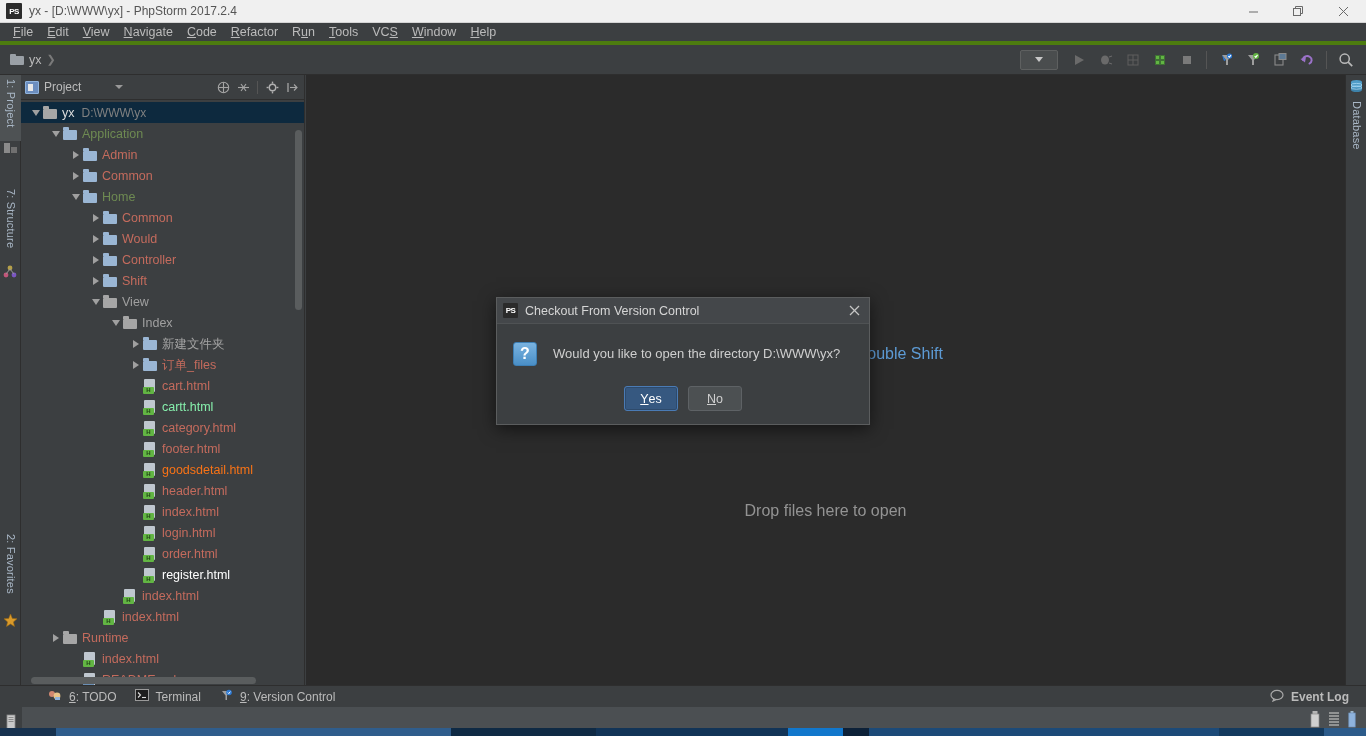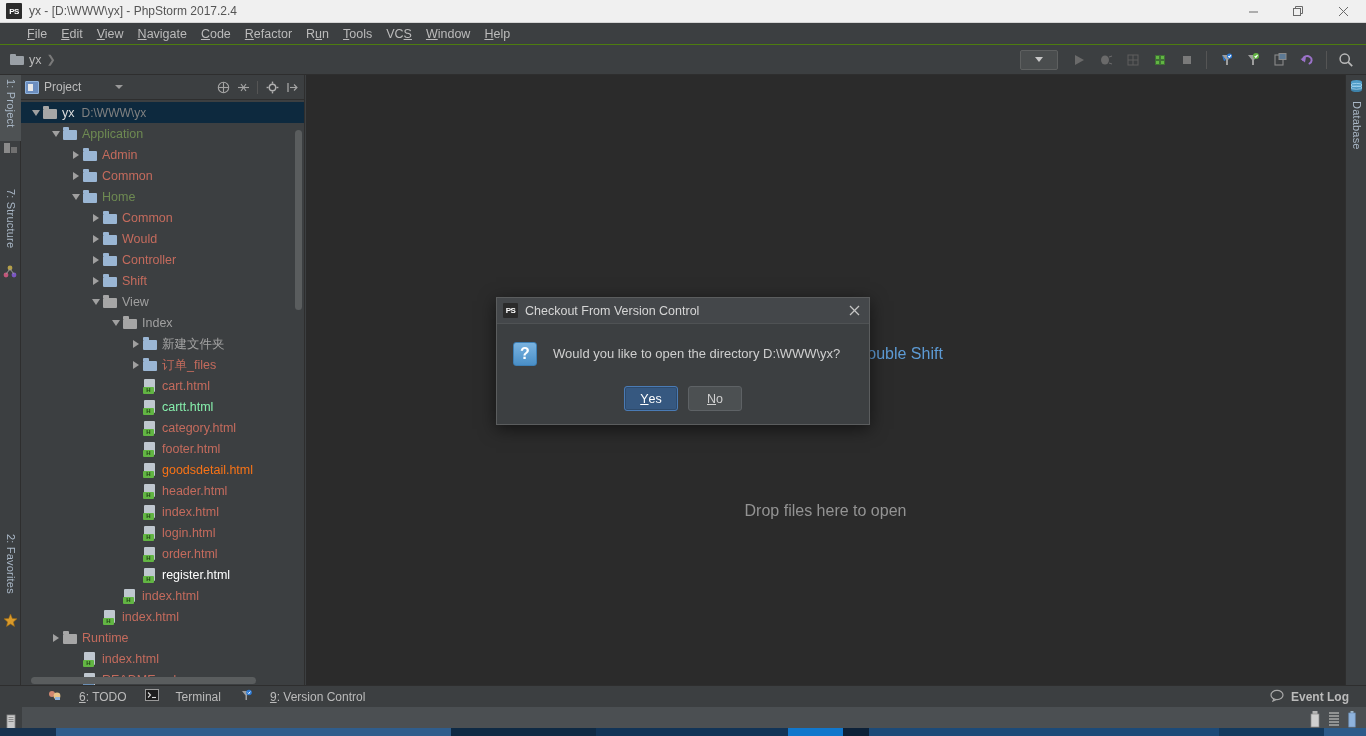--- a/index.html
+++ b/index.html
@@ -33,21 +33,21 @@
     width: 45px; height: 23px; display: flex;
     align-items: center; justify-content: center;
     color: #6a6a6a;
   }
   .win-btn svg { display: block; }
 
   
   .menubar {
     position: absolute; top: 23px; left: 0; width: 1366px; height: 22px;
     background: #3c3f41; display: flex; align-items: center;
-    padding-left: 20px; border-bottom: 1px solid #4d7c0f;
+    padding-left: 6px; border-bottom: 4px solid #4d7c0f;
   }
   .menu-item {
     font-size: 12.5px; color: #bbbbbb; padding: 2px 7px;
     white-space: nowrap; cursor: default;
   }
   .menu-item u { text-decoration: underline; }
 
   
   .navbar {
     position: absolute; top: 45px; left: 0; width: 1366px; height: 30px;
@@ -206,21 +206,21 @@
     text-align: center; font-size: 16px; color: #939393;
   }
 
   
   .statusbar {
     position: absolute; top: 685px; left: 0; width: 1366px; height: 22px;
     background: #3c3f41; border-top: 1px solid #2e2e2e;
     display: flex; align-items: center; padding: 0 8px;
   }
   .sb-item {
-    display: flex; align-items: center; gap: 17px;
+    display: flex; align-items: center; gap: 7px;
     font-size: 12px; color: #bbbbbb; margin-right: 18px;
   }
   .sb-item u { text-decoration: underline; }
   .sb-right { margin-left: auto; display: flex; align-items: center; gap: 6px; }
 
   
   .taskbar {
     position: absolute; top: 707px; left: 0; width: 1366px; height: 29px;
     background: #4b4f52; display: flex; align-items: center;
   }

